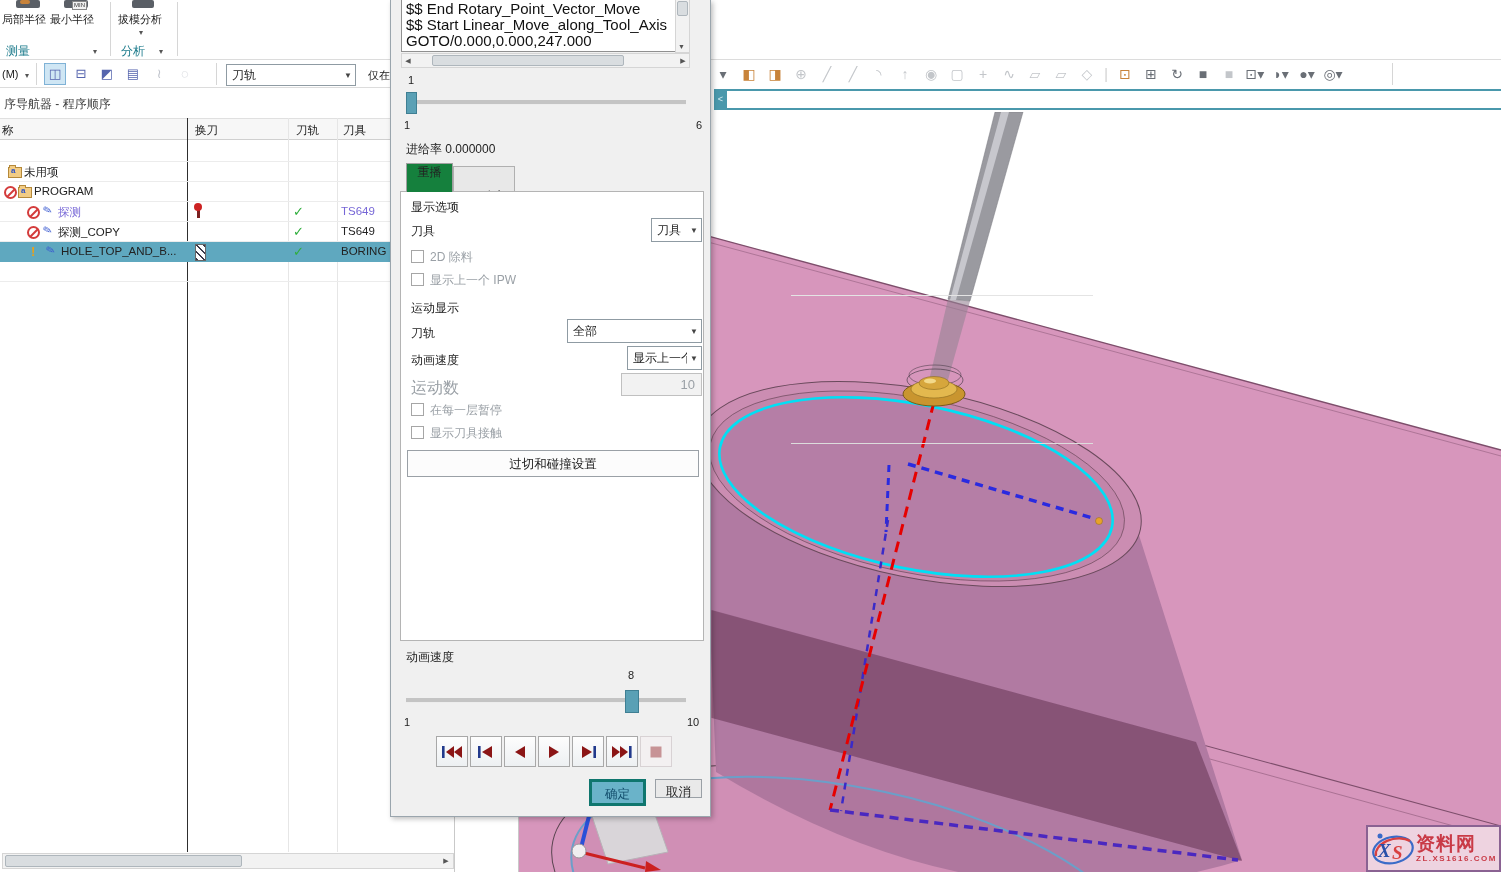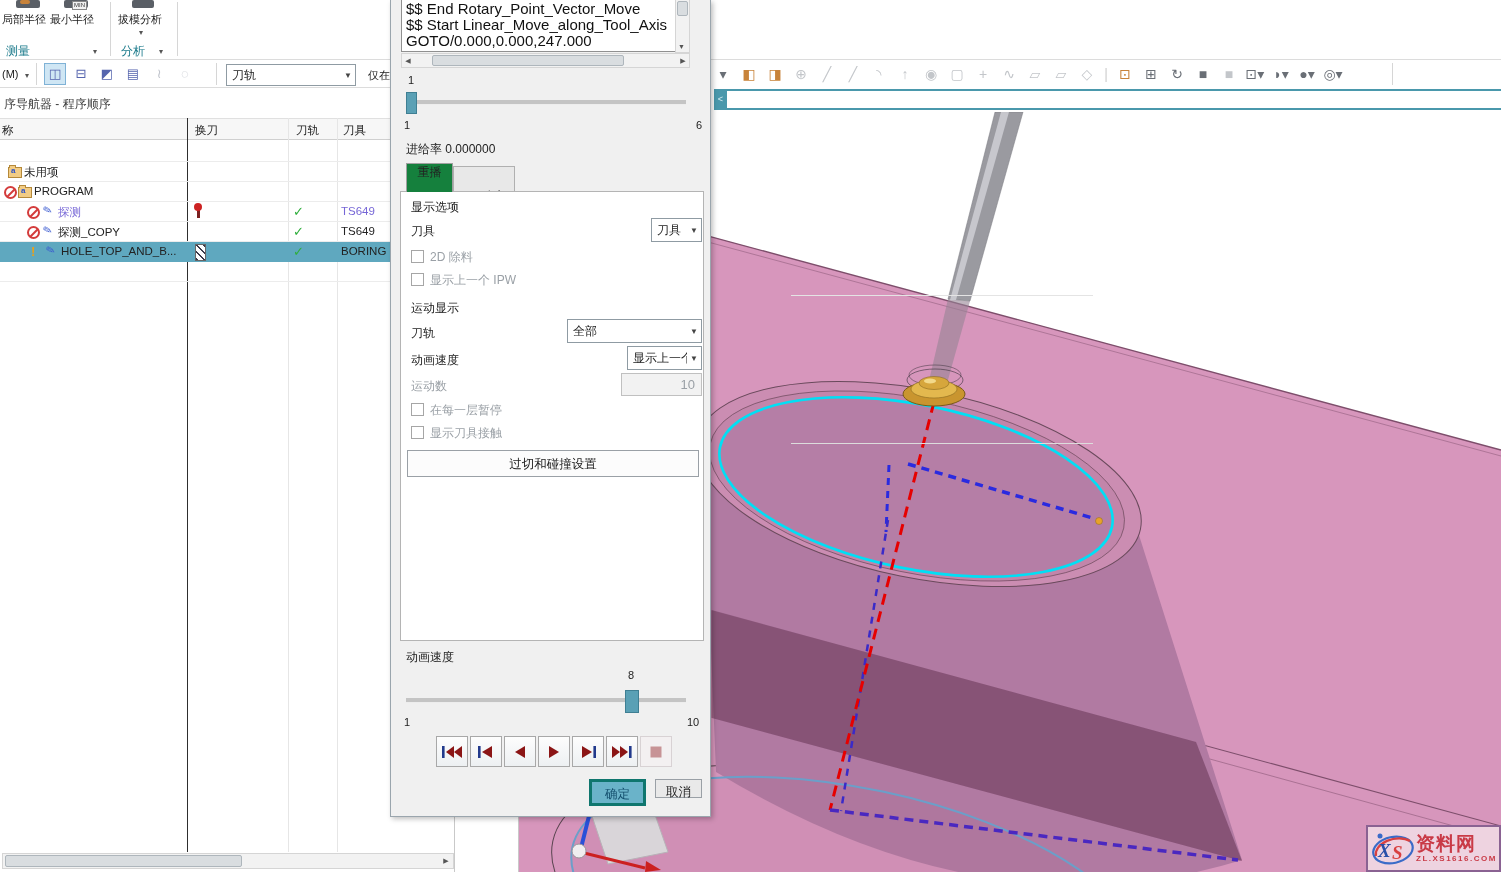--- a/index.html
+++ b/index.html
@@ -50,21 +50,21 @@
   .sbarrow{position:absolute;font-size:7px;color:#555;text-align:center;}
   
   .dlg{position:absolute;left:390px;top:0;width:321px;height:817px;background:#f0f0f0;
        border:1px solid #9aa5ad;border-top:none;box-shadow:2px 2px 5px rgba(0,0,0,0.25);z-index:5;box-sizing:border-box;}
   .dlg .listing{position:absolute;left:10px;top:0;width:287px;height:52px;background:#fff;border:1px solid #909090;border-top:none;overflow:hidden;box-sizing:border-box;}
   .dlg .listing .ln{padding:1px 4px 0 4px;font-size:15px;line-height:15px;white-space:nowrap;color:#111;}
   .sliderlab{position:absolute;font-size:11px;color:#222;}
   .strack{position:absolute;height:4px;background:#c4c4c4;border-bottom:1px solid #ededed;}
   .sthumb{position:absolute;background:#5aa0b5;border:1px solid #3f7f93;}
   .dsec{position:absolute;font-size:12px;color:#222;white-space:nowrap;}
-  .dseg{position:absolute;font-size:12px;color:#9aa0a6;white-space:nowrap;}
+  .dseg{position:absolute;font-size:16px;color:#9aa0a6;white-space:nowrap;}
   .tab{position:absolute;text-align:center;font-size:12px;box-sizing:border-box;}
   .tab.active{background:#15803d;border:1px solid #a0a0a0;border-bottom:none;z-index:2;padding-top:0;}
   .tab.idle{background:#e8e8e8;border:1px solid #b0b0b0;border-bottom:none;padding-top:21px;color:#333;}
   .panel{position:absolute;left:9px;top:191px;width:304px;height:450px;background:#fff;border:1px solid #b4b4b4;box-sizing:border-box;}
   .combo{position:absolute;background:#fff;border:1px solid #8f9ba3;display:flex;align-items:center;font-size:12px;box-sizing:border-box;}
   .combo .cv{flex:1;padding:0 5px;white-space:nowrap;overflow:hidden;}
   .combo .ccaret{width:14px;text-align:center;color:#444;font-size:8px;}
   .cbrow{position:absolute;font-size:12px;color:#9aa0a6;white-space:nowrap;}
   .cb{display:inline-block;width:11px;height:11px;border:1px solid #a6a6a6;background:#fff;margin-right:6px;vertical-align:-2px;}
   .numfield{position:absolute;background:#f2f2f2;border:1px solid #c0c0c0;font-size:13px;color:#9aa0a6;text-align:right;padding:3px 6px 0 0;box-sizing:border-box;}

